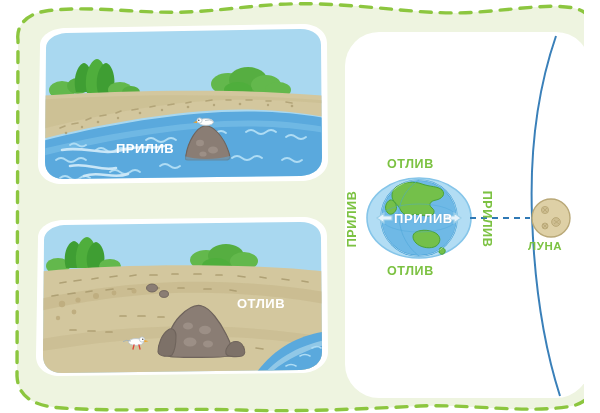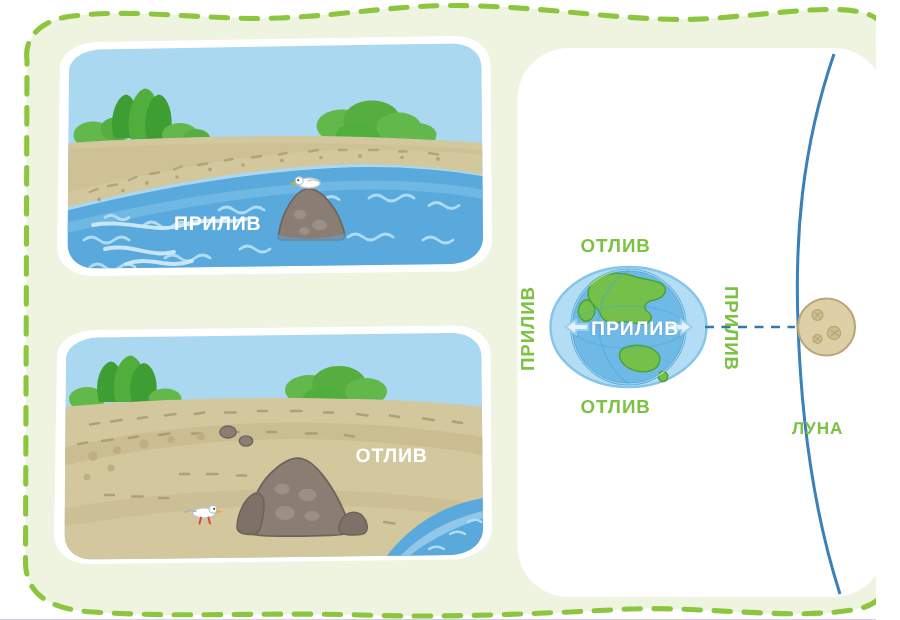--- a/index.html
+++ b/index.html
@@ -1,21 +1,21 @@
 <!DOCTYPE html>
 <html><head>
 <meta charset="utf-8">
 <style>
   html,body{margin:0;padding:0;}
   body{
     width:600px;height:413px;overflow:hidden;
     background:#ffffff;
     font-family:"Liberation Sans", sans-serif;
   }
-  #stage{position:relative;width:584px;height:413px;overflow:hidden;background:#4c1d95;}
+  #stage{position:relative;width:584px;height:413px;overflow:hidden;background:#14532d;}
   #stage svg.layer{position:absolute;left:0;top:0;width:600px;height:413px;}
   .lbl{
     position:absolute;
     font-family:"Liberation Sans", sans-serif;
     font-weight:bold;
     white-space:nowrap;
     user-select:none;
   }
   .lbl-white{color:#ffffff;font-size:13px;letter-spacing:.5px;}
   .lbl-green{color:#7cc242;font-size:12.5px;letter-spacing:.6px;}
@@ -301,15 +301,15 @@
   <div class="lbl lbl-green" style="left:387px;top:157px;">ОТЛИВ</div>
 
   <div class="lbl lbl-green" style="left:387px;top:264px;">ОТЛИВ</div>
 
   <div class="lbl lbl-green rot-ccw" style="left:322px;top:212px;width:60px;text-align:center;">ПРИЛИВ</div>
 
   <div class="lbl lbl-green rot-cw" style="left:457px;top:212px;width:60px;text-align:center;">ПРИЛИВ</div>
 
   <div class="lbl lbl-earth" style="left:394px;top:211px;">ПРИЛИВ</div>
 
-  <div class="lbl lbl-green-sm" style="left:528px;top:240px;margin-top:40px;">ЛУНА</div>
+  <div class="lbl lbl-green-sm" style="left:528px;top:240px;">ЛУНА</div>
 
 </div>
 
 </body></html>

